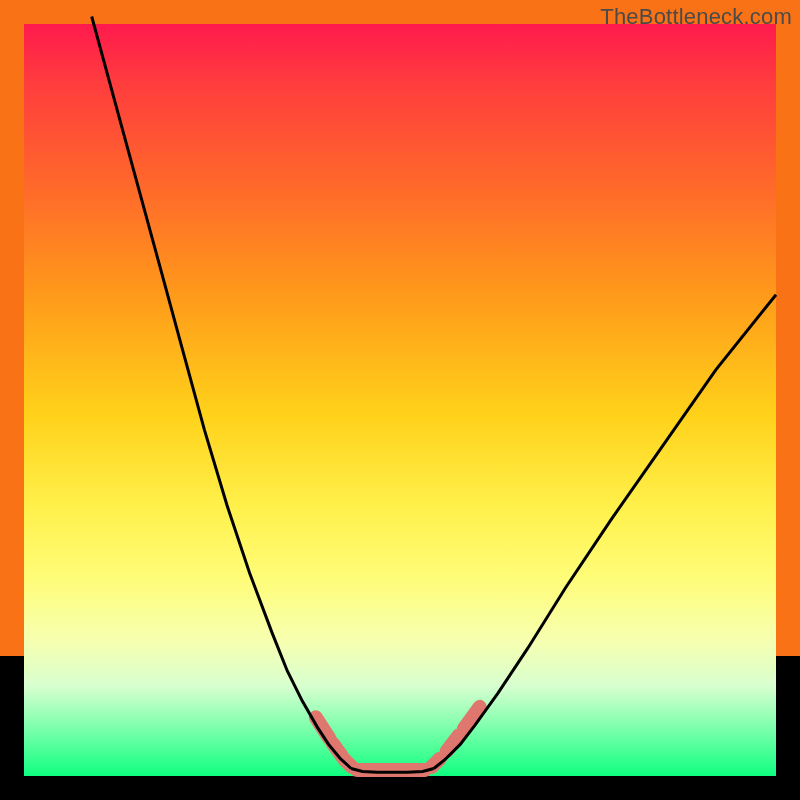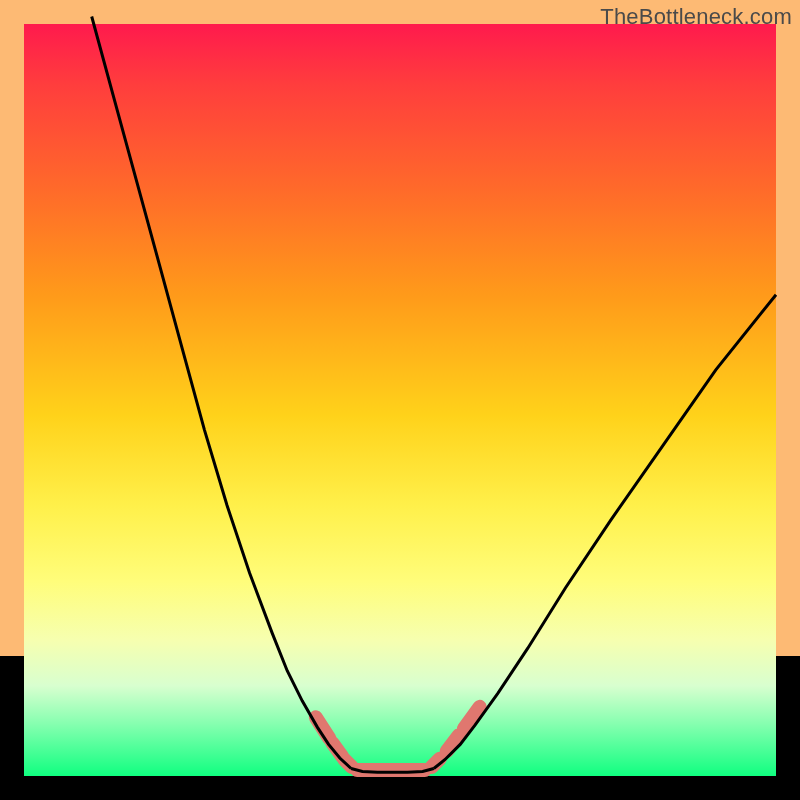--- a/index.html
+++ b/index.html
@@ -1,16 +1,16 @@
 <!DOCTYPE html>
 <html><head>
 <meta charset="utf-8">
 <style>
   html,body{margin:0;padding:0;width:800px;height:800px;background:#000;overflow:hidden;font-family:Arial,Helvetica,sans-serif}
-  .frame{position:absolute;left:0;top:0;width:800px;height:656px;background:#fdba74}
+  .frame{position:absolute;left:0;top:0;width:800px;height:656px;background:#f97316}
   .plot{position:absolute;left:24px;top:24px;width:752px;height:752px;background:linear-gradient(to bottom,#ff1a4d 0%,#ff3d3d 8%,#ff6a2a 22%,#ff9a1a 36%,#ffd21a 52%,#fff04a 64%,#fffd7a 74%,#f6ffb0 82%,#d8ffcf 88%,#87ffb0 93%,#10ff80 100%)}
   .watermark{position:absolute;top:4px;right:8px;color:#4a4a4a;font-size:22px;font-weight:500;letter-spacing:.2px}
   svg.curve{position:absolute;left:24px;top:24px;width:752px;height:752px;overflow:visible}
   .cap{stroke:#e0776f;stroke-width:14;stroke-linecap:round;fill:none}
   .curvepath{stroke:#000;stroke-width:3;fill:none}
 </style>
 </head>
 <body>
 
 <div class="frame">

